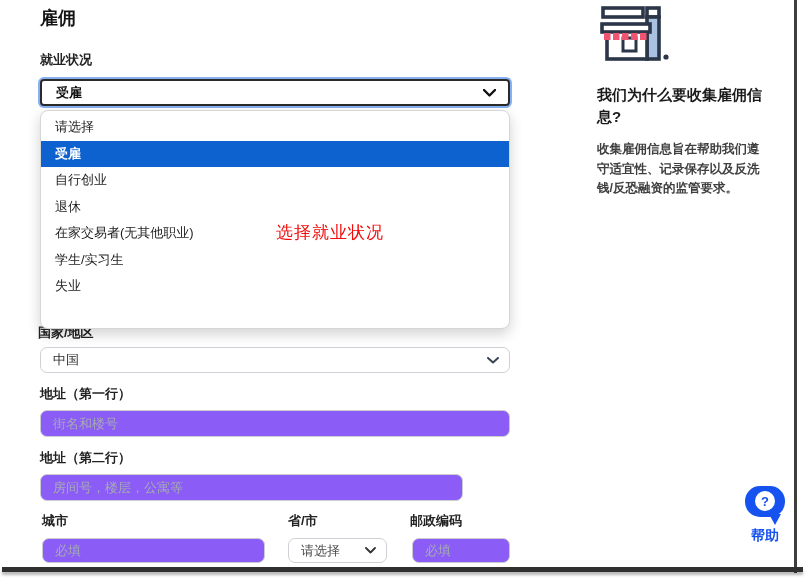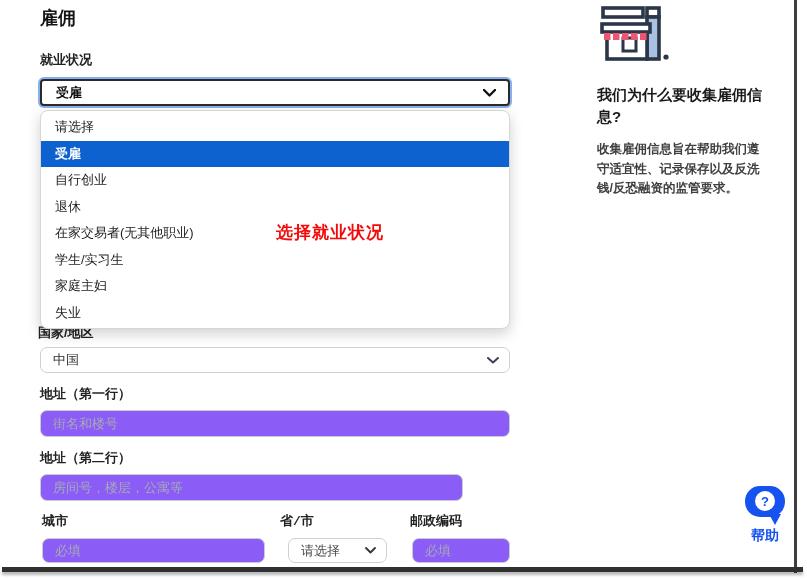--- a/index.html
+++ b/index.html
@@ -31,21 +31,21 @@
     box-shadow:0 5px 14px rgba(0,0,0,.18); z-index:5; overflow:hidden; padding-top:3px;
   }
   .dd-option {
     height:26.5px; line-height:26.5px; padding-left:14px;
     font-size:13px; color:#1c1c1c; cursor:default; white-space:nowrap;
   }
   .dd-option.selected { background:#0e62cf; color:#fff; font-weight:600; }
 
   .annotation-red {
     left:276px; top:221px; z-index:6;
-    font-size:17px; font-weight:700; letter-spacing:1px;
+    font-size:17px; font-weight:400; letter-spacing:1px;
   }
 
   
   .text-input {
     background:#8b5cf6; border:1px solid #c9ccd1; border-radius:7px;
     font-size:13px; color:#222; padding:0 12px; outline:none; width:100%; height:100%;
     font-family:inherit;
   }
   .text-input::placeholder { color:#a6abb3; opacity:1; }
   .soft-select {
@@ -87,21 +87,20 @@
   </span>
 </div>
 
 <div class="abs dropdown-panel" id="dd-list">
     <div class="dd-option">请选择</div>
     <div class="dd-option selected">受雇</div>
     <div class="dd-option">自行创业</div>
     <div class="dd-option">退休</div>
     <div class="dd-option">在家交易者(无其他职业)</div>
     <div class="dd-option">学生/实习生</div>
-    <div class="dd-option">家庭主妇</div>
     <div class="dd-option">失业</div>
   </div>
 
 <div class="abs annotation-red" id="annotation" style="color: rgb(243, 11, 11);">选择就业状况</div>
 
 <div class="abs field-label" style="left:38px; top:324px; z-index:1;">国家/地区</div>
 <div class="abs soft-select" style="left:40px; top:347px; width:470px; height:26px; z-index:1;">
   <span style="color:#2e2e2e;">中国</span>
   <span style="display:flex;">
     <svg width="12" height="7" viewBox="0 0 12 7">
@@ -118,21 +117,21 @@
 <div class="abs field-label" style="left:40px; top:449px;">地址（第二行）</div>
 <div class="abs wrap-input" style="left:40px; top:474px; width:423px; height:27px;">
   <input class="text-input" type="text" placeholder="房间号，楼层，公寓等" style="">
 </div>
 
 <div class="abs field-label" style="left:42px; top:512px;">城市</div>
 <div class="abs wrap-input" style="left:42px; top:538px; width:223px; height:25px;">
   <input class="text-input" type="text" placeholder="必填" style="">
 </div>
 
-<div class="abs field-label" style="left:280px; top:512px;font-family:Liberation Mono, monospace;">省/市</div>
+<div class="abs field-label" style="left:288px; top:512px;">省/市</div>
 <div class="abs soft-select" style="left:288px; top:538px; width:99px; height:25px;">
   <span style="color:#4a4a4a;">请选择</span>
   <span style="display:flex;">
     <svg width="11" height="7" viewBox="0 0 11 7">
         <polyline points="1,1 5.5,5.5 10,1" fill="none" stroke="#333" stroke-width="1.8" stroke-linecap="round" stroke-linejoin="round"></polyline>
       </svg>
   </span>
 </div>
 
 <div class="abs field-label" style="left:410px; top:512px;">邮政编码</div>

